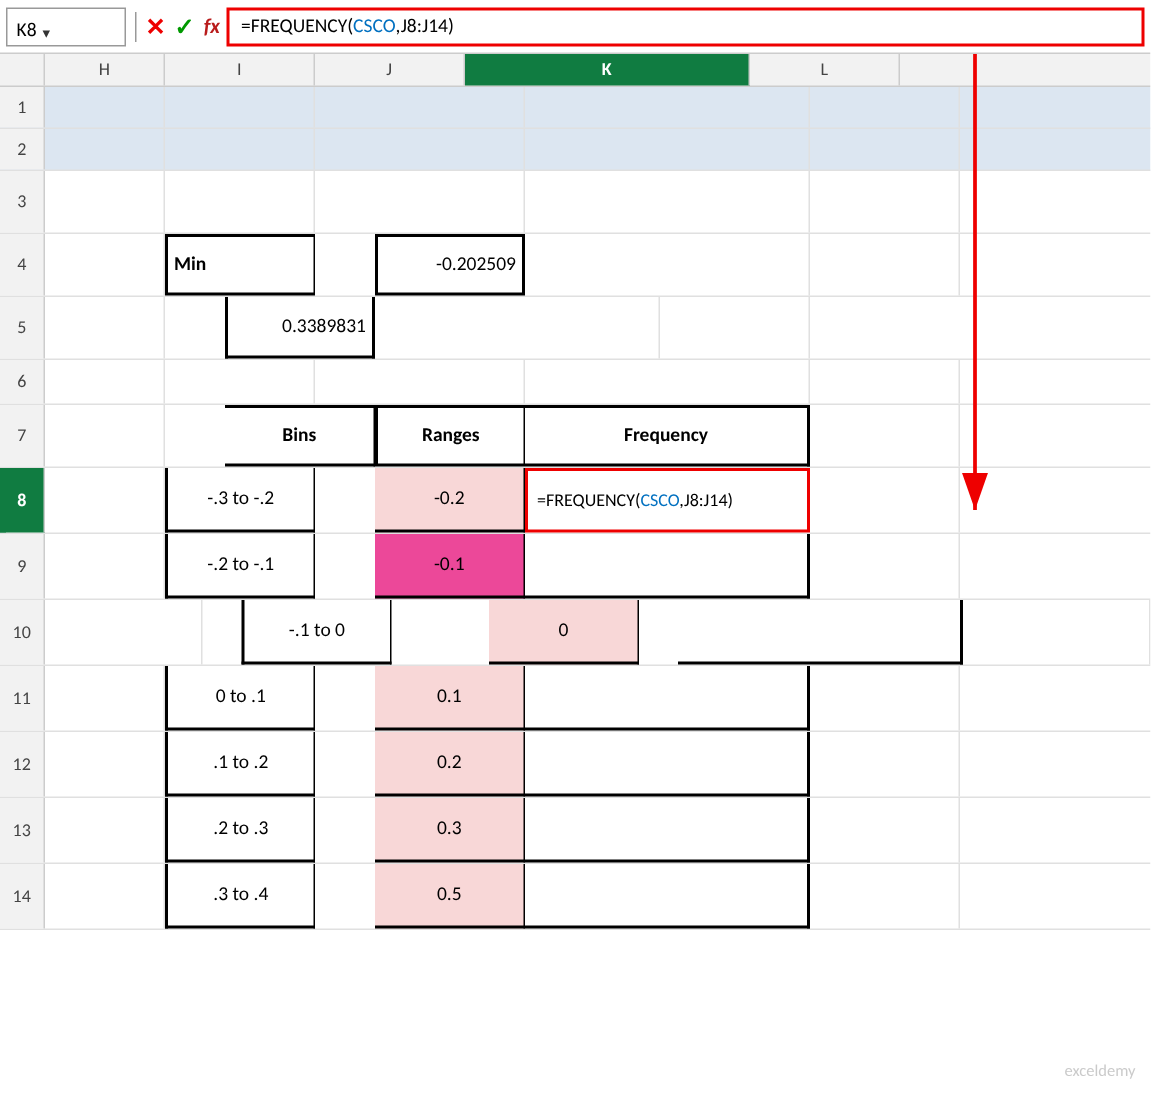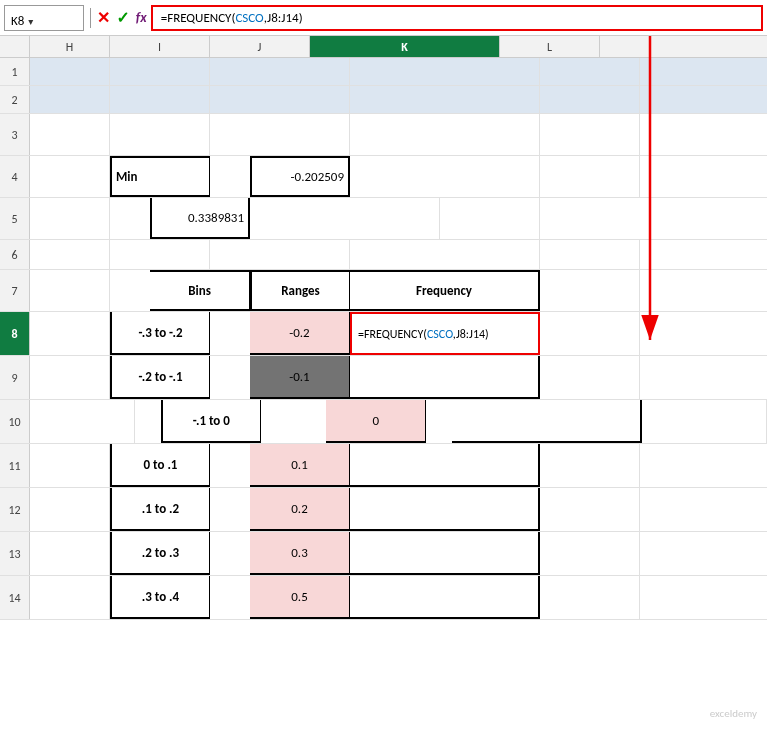--- a/index.html
+++ b/index.html
@@ -45,21 +45,21 @@
       background: #999;
       margin: 0 2px;
     }
     .formula-bar-icons {
       display: flex;
       gap: 6px;
       align-items: center;
     }
     .icon-x { color: #e00; font-size: 16px; font-weight: bold; cursor: pointer; }
     .icon-check { color: #090; font-size: 16px; font-weight: bold; cursor: pointer; }
-    .icon-fx { color: #701a75; font-size: 14px; font-style: italic; font-weight: bold; }
+    .icon-fx { color: #b91c1c; font-size: 14px; font-style: italic; font-weight: bold; }
 
     
     .col-headers {
       display: flex;
       background: #f2f2f2;
       border-bottom: 1px solid #ccc;
       height: 22px;
     }
     .row-num-header {
       width: 30px;
@@ -115,21 +115,21 @@
     }
     .cell {
       border-right: 1px solid #e0e0e0;
       display: flex;
       align-items: center;
       padding: 0 4px;
       font-size: 13px;
       position: relative;
     }
     .cell-h { width: 80px; }
-    .cell-i { width: 100px; font-weight: bold; }
+    .cell-i { width: 100px; }
     .cell-j { width: 100px; margin-left: 40px; }
     .cell-k { width: 190px; }
     .cell-l { width: 100px; }
 
     
     .row-1 { background: #dce6f1; height: 28px; }
     .row-2 { background: #dce6f1; height: 28px; }
 
     
     .watermark {
@@ -302,21 +302,21 @@
       
     </div>
   </div>
 
   <div class="grid-row row-9">
     <div class="row-num">9</div>
     <div class="cell cell-h"></div>
     <div class="cell cell-i" style="justify-content:center; border: 2px solid #000; border-top: none; border-right: 1px solid #000;">
       <span>-.2 to -.1</span>
     </div>
-    <div class="cell cell-j" style="justify-content:center; border: 2px solid #000; border-top:none; border-left: none; border-right: 1px solid #000; background:#737373;text-align:center;">
+    <div class="cell cell-j" style="justify-content:center; border: 2px solid #000; border-top:none; border-left: none; border-right: 1px solid #000; background:#ec4899;text-align:center;">
       <span>-0.1</span>
     </div>
     <div class="cell cell-k" style="border: 2px solid #000; border-top:none; border-left:none;"></div>
     <div class="cell cell-l"></div>
   </div>
 
   <div class="grid-row row-10">
     <div class="row-num">10</div>
     <div class="cell cell-h"></div>
     <div class="cell cell-i" style="justify-content:center; border: 2px solid #000; border-top: none; border-right: 1px solid #000;">

